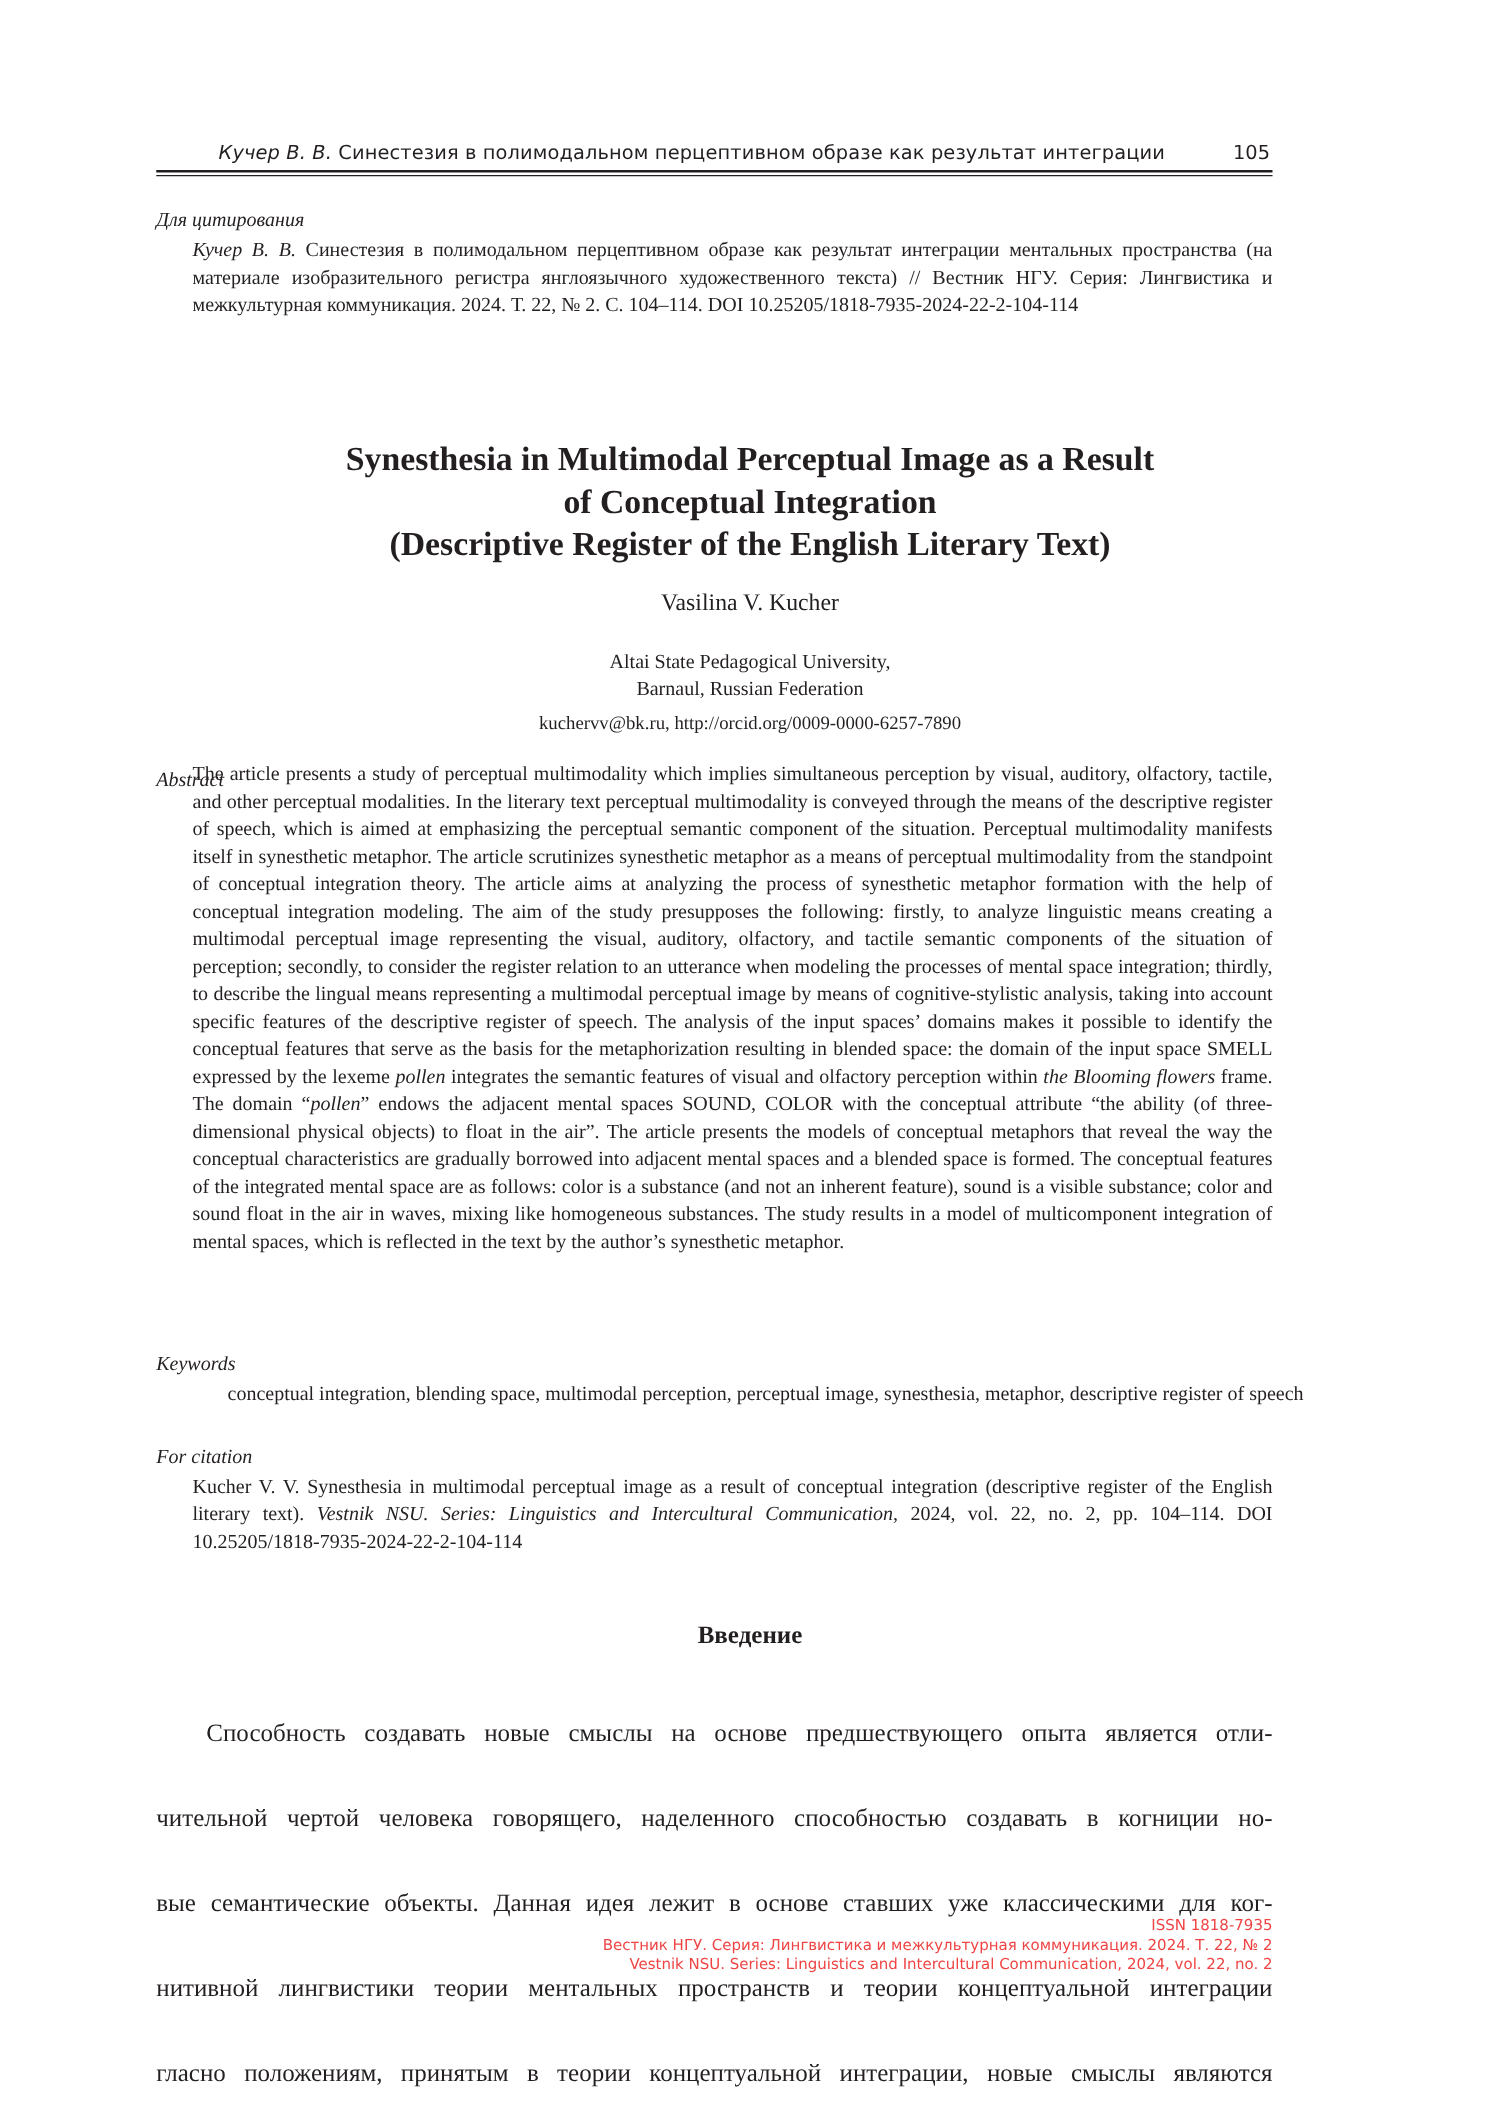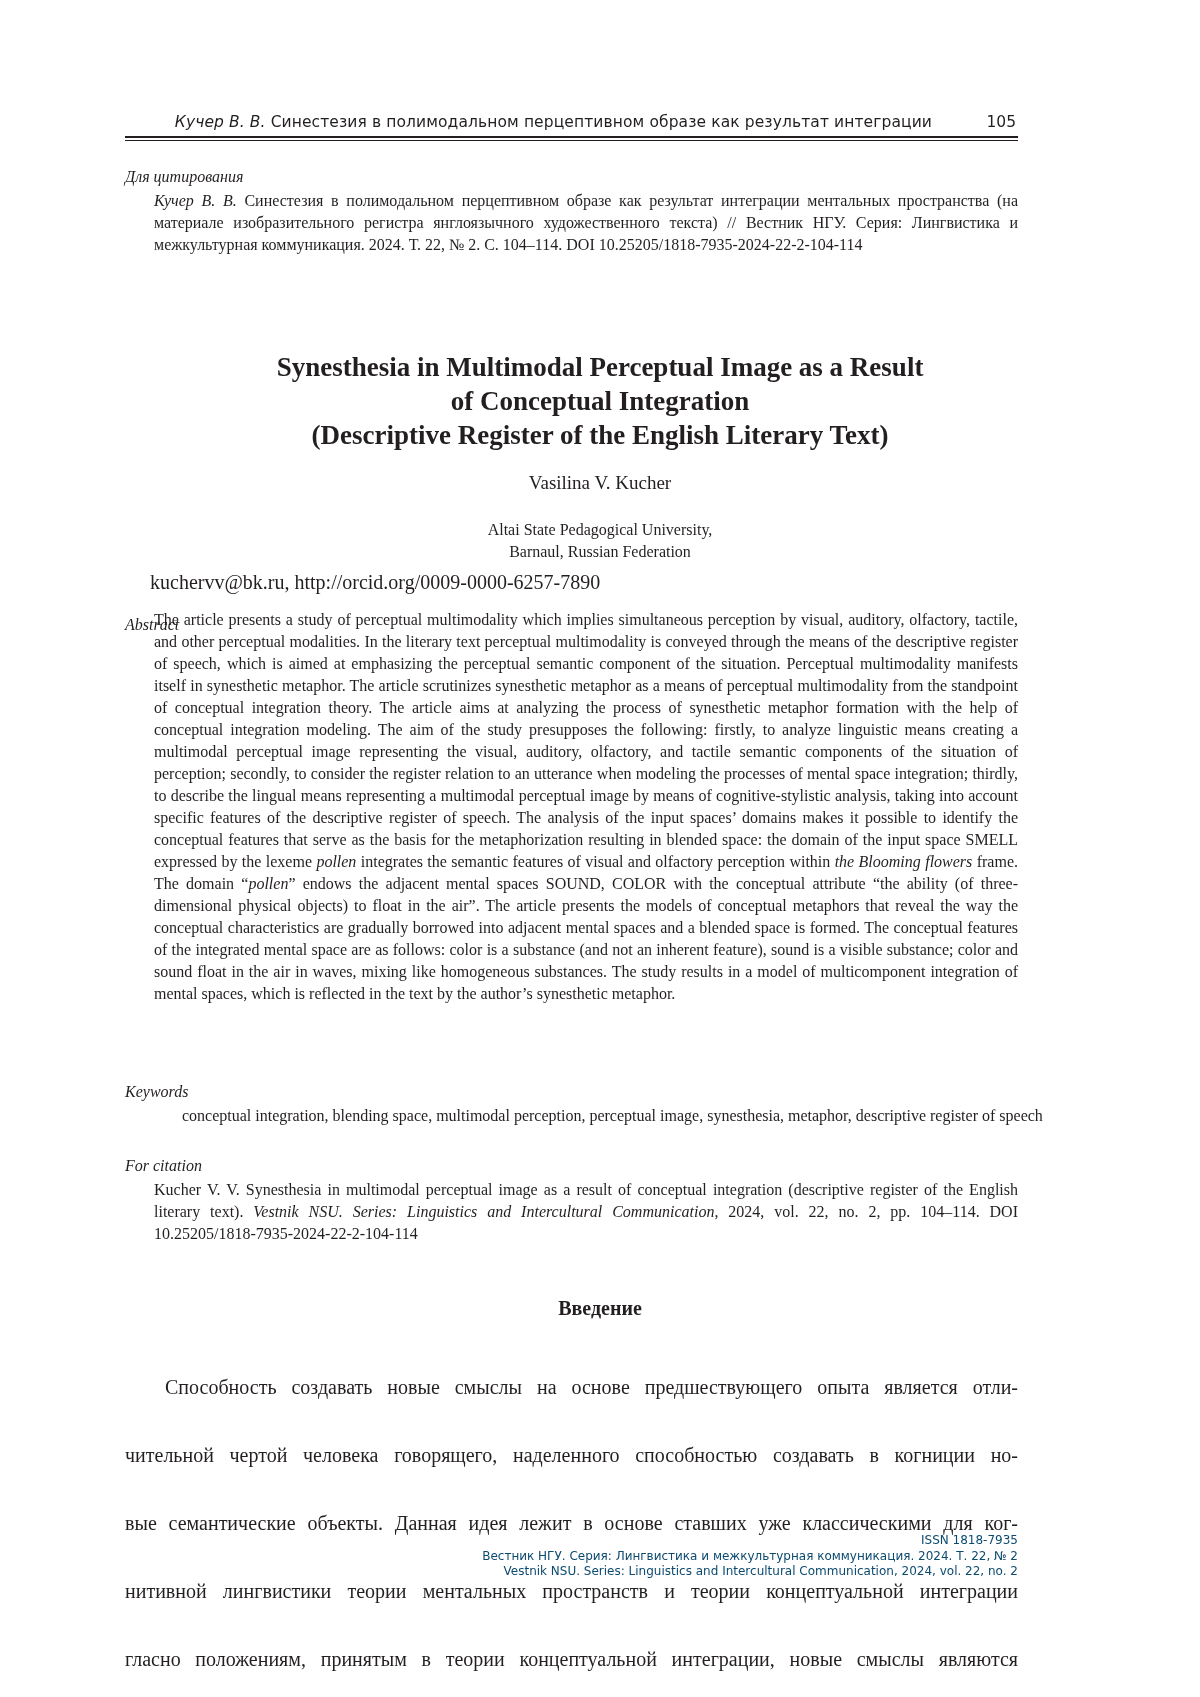--- a/index.html
+++ b/index.html
@@ -22,36 +22,36 @@
   .block { position: absolute; left: 154px; width: 864px; font-size: 16px; line-height: 22px; text-align: justify; }
   .block i { font-style: italic; }
 
   .cite-ru-label { top: 168px; }
   .cite-ru { top: 190px; }
 
   .title { position: absolute; left: 150px; width: 900px; top: 350px; text-align: center;
     font-weight: bold; font-size: 27px; line-height: 34px; }
   .author { position: absolute; left: 150px; width: 900px; top: 472px; text-align: center; font-weight: normal; font-size: 19px; }
   .affil { position: absolute; left: 150px; width: 900px; top: 519px; text-align: center; font-size: 16px; line-height: 22px; }
-  .contact { position: absolute; left: 150px; width: 900px; top: 571px; text-align: left; font-size: 20px; }
+  .contact { position: absolute; left: 150px; width: 900px; top: 571px; text-align: center; font-size: 15px; }
 
   .abs-label { top: 616px; }
   .abs { top: 609px; }
   .kw-label { top: 1083px; }
   .kw { top: 1105px; margin-left: 28px; }
   .fc-label { top: 1157px; }
   .fc { top: 1179px; }
 
   .section-h { position: absolute; left: 150px; width: 900px; top: 1297px; text-align: center; font-weight: bold; font-size: 20px; }
   .intro { position: absolute; left: 125px; width: 893px; top: 1333px; font-size: 20px; line-height: 28px; text-align: justify; }
   .intro .line { display: block; text-align: justify; text-align-last: justify; white-space: nowrap; margin-top: 40px; }
   .intro .line.first { text-indent: 40px; }
 
   .foot { position: absolute; right: 182px; top: 1533px; text-align: right;
-    font-family: "DejaVu Sans", sans-serif; font-size: 12px; line-height: 15.5px; color: #0c4a6e; }
+    font-family: "DejaVu Sans", sans-serif; font-size: 12px; line-height: 15.5px; color: #ef4444; }
 </style>
 </head>
 <body>
 
 <div class="page">
 
   <div class="run-head">
     <span class="rh-title"><i>Кучер В. В.</i> <span>Синестезия в полимодальном перцептивном образе как результат интеграции</span></span>
     <span class="rh-page">105</span>
   </div>

